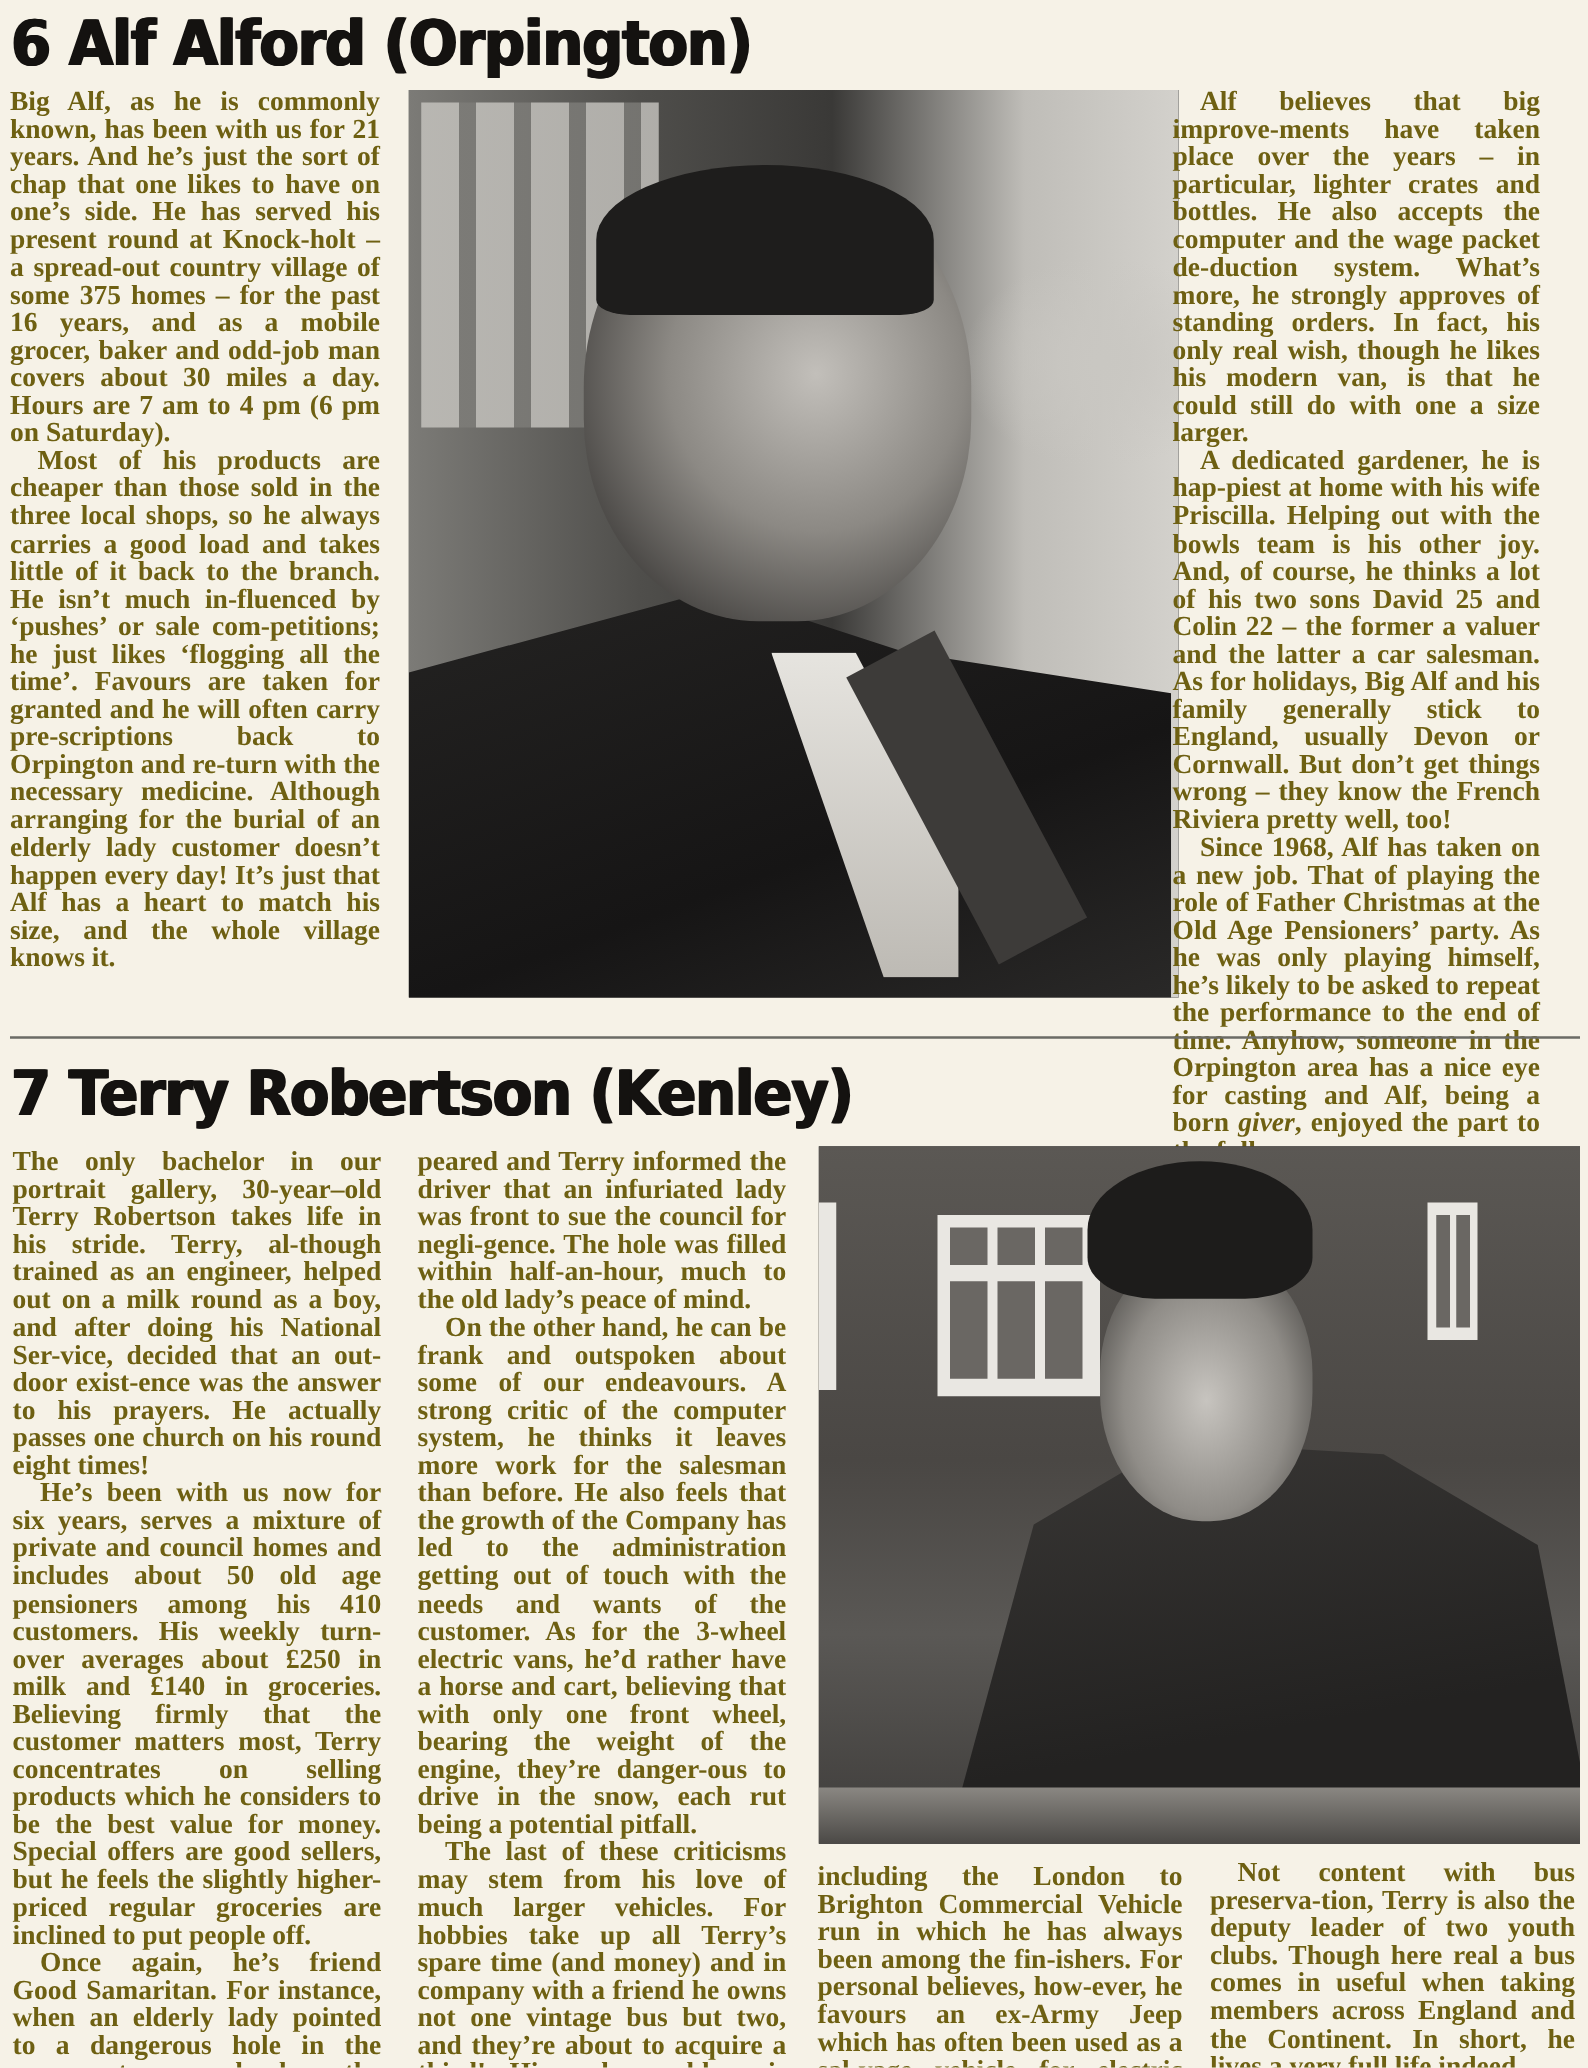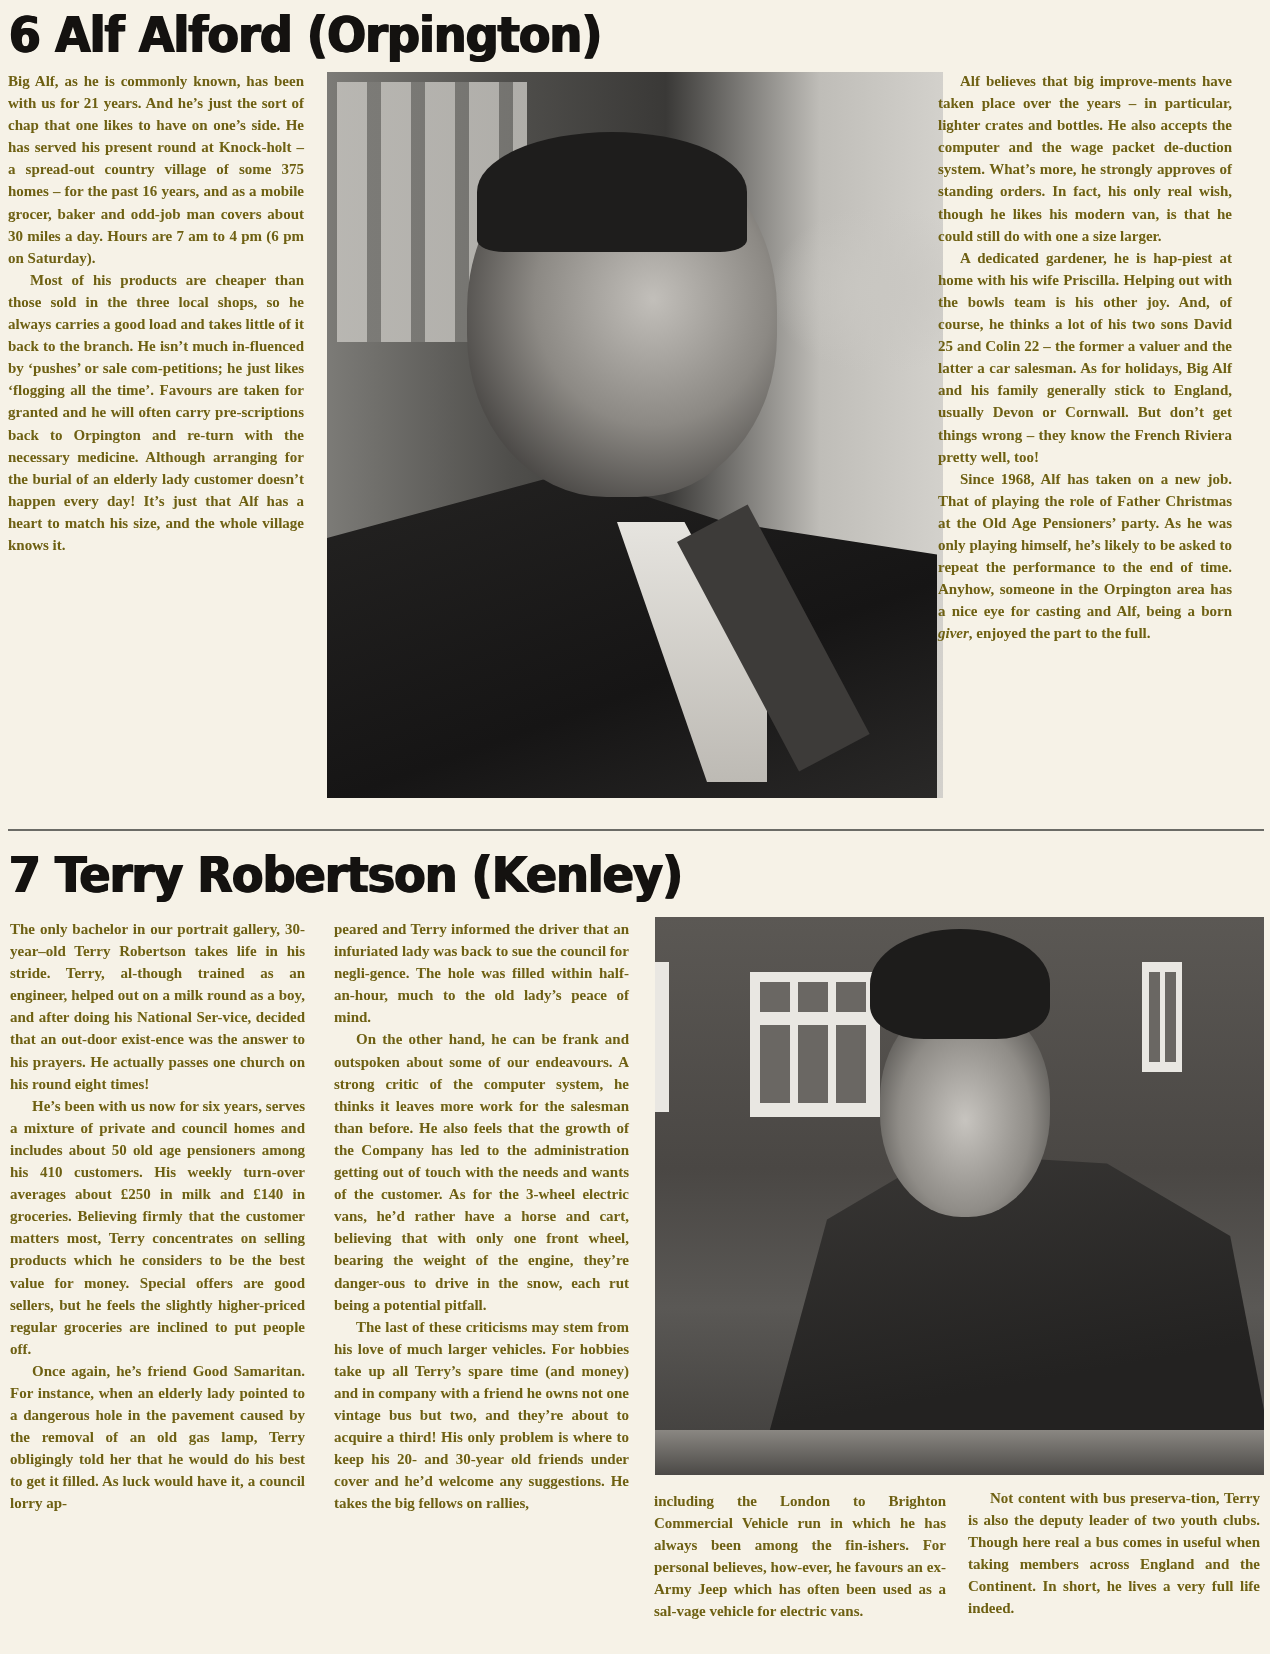--- a/index.html
+++ b/index.html
@@ -13,21 +13,21 @@
     position: absolute; left: 8px; margin: 0;
     font-family: "DejaVu Sans", "Liberation Sans", sans-serif;
     font-weight: 900; color: #141210;
     font-size: 50px; letter-spacing: -1px;
     transform: scaleX(0.92); transform-origin: left center;
     line-height: 1;
     text-shadow: 1px 0 0 #141210, 2px 0 0 #141210;
   }
   .col {
     position: absolute;
-    font-size: 15px; line-height: 22.1px;
+    font-size: 22px; line-height: 22.1px;
     text-align: justify; hyphens: auto;
     font-weight: bold;
   }
   .col p { margin: 0; text-indent: 0; }
   .col p.indent { text-indent: 22px; }
   .col em { font-weight: bold; }
   .photo {
     position: absolute; overflow: hidden;
     background: #333;
   }
@@ -103,21 +103,21 @@
 
 <h1 class="headline" style="top:850px;">7 Terry Robertson (Kenley)</h1>
 
 <div class="col" style="left:10px; top:918px; width:295px;font-family:Liberation Serif, serif;">
   <p>The only bachelor in our portrait gallery, 30-year–old Terry Robertson takes life in his stride. Terry, al-though trained as an engineer, helped out on a milk round as a boy, and after doing his National Ser-vice, decided that an out-door exist-ence was the answer to his prayers. He actually passes one church on his round eight times!</p>
   <p class="indent">He’s been with us now for six years, serves a mixture of private and council homes and includes about 50 old age pensioners among his 410 customers. His weekly turn-over averages about £250 in milk and £140 in groceries. Believing firmly that the customer matters most, Terry concentrates on selling products which he considers to be the best value for money. Special offers are good sellers, but he feels the slightly higher-priced regular groceries are inclined to put people off.</p>
   <p class="indent">Once again, he’s friend Good Samaritan. For instance, when an elderly lady pointed to a dangerous hole in the pavement caused by the removal of an old gas lamp, Terry obligingly told her that he would do his best to get it filled. As luck would have it, a council lorry ap-</p>
 </div>
 
 <div class="col" style="left:334px; top:918px; width:295px;">
-  <p>peared and Terry informed the driver that an infuriated lady was back to sue the council for negli-gence. The hole was filled within half-an-hour, much to the old lady’s peace of mind.</p>
+  <p>peared and Terry informed the driver that an infuriated lady was front to sue the council for negli-gence. The hole was filled within half-an-hour, much to the old lady’s peace of mind.</p>
   <p class="indent">On the other hand, he can be frank and outspoken about some of our endeavours. A strong critic of the computer system, he thinks it leaves more work for the salesman than before. He also feels that the growth of the Company has led to the administration getting out of touch with the needs and wants of the customer. As for the 3-wheel electric vans, he’d rather have a horse and cart, believing that with only one front wheel, bearing the weight of the engine, they’re danger-ous to drive in the snow, each rut being a potential pitfall.</p>
   <p class="indent">The last of these criticisms may stem from his love of much larger vehicles. For hobbies take up all Terry’s spare time (and money) and in company with a friend he owns not one vintage bus but two, and they’re about to acquire a third! His only problem is where to keep his 20- and 30-year old friends under cover and he’d welcome any suggestions. He takes the big fellows on rallies,</p>
 </div>
 
 <div class="photo" style="left:655px; top:917px; width:609px; height:558px;" title="Photograph of Terry Robertson smiling, leaning forward in front of a brick house">
   <div class="p2-bg"></div>
   <div class="p2-win" style="left:95px; top:55px; width:130px; height:145px;"></div>
   <div class="p2-pane" style="left:105px; top:65px; width:30px; height:30px;"></div>
   <div class="p2-pane" style="left:143px; top:65px; width:30px; height:30px;"></div>
   <div class="p2-pane" style="left:181px; top:65px; width:30px; height:30px;"></div>

